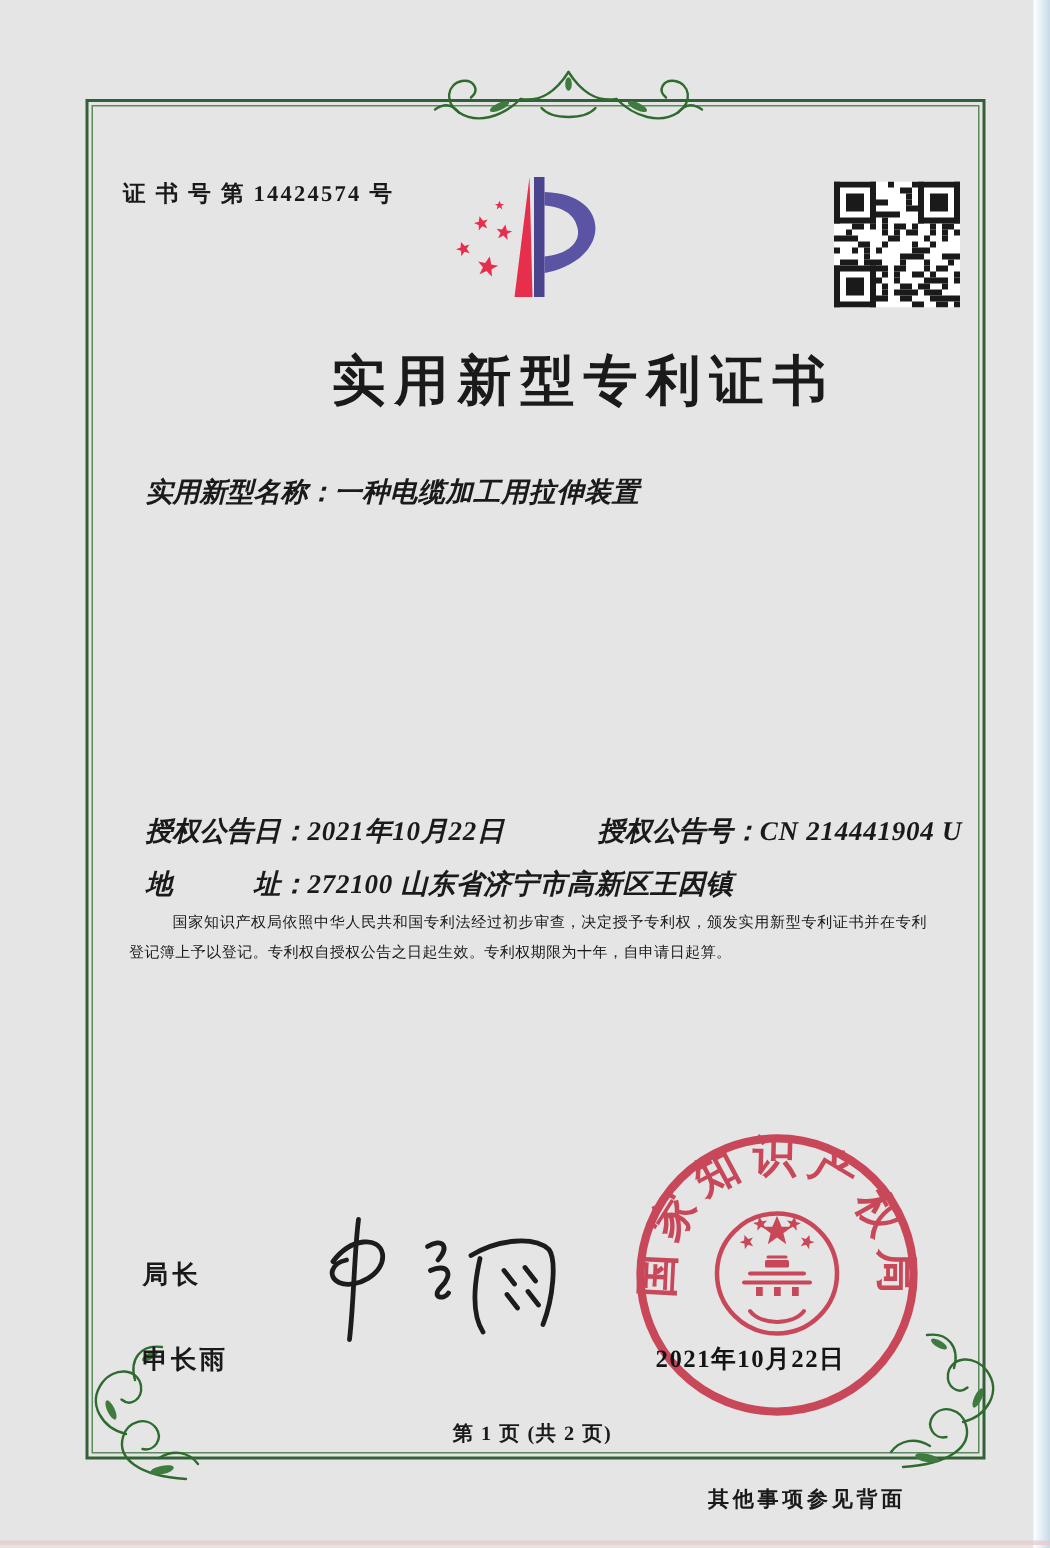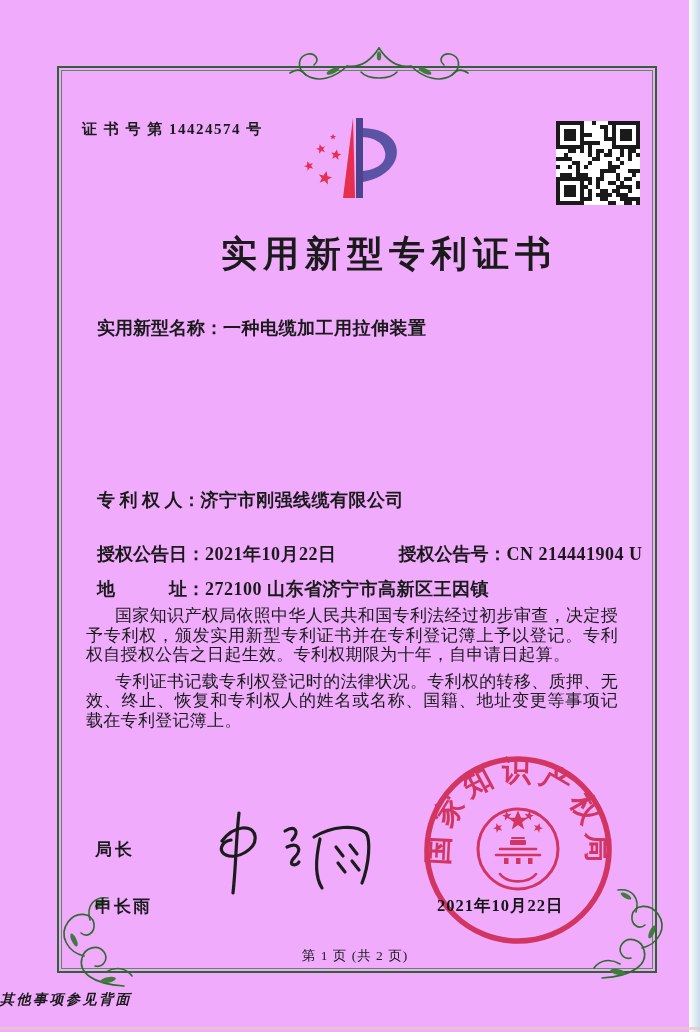--- a/index.html
+++ b/index.html
@@ -1,46 +1,46 @@
 <!DOCTYPE html>
 <html><head>
 <meta charset="utf-8">
 <style>
   html,body{margin:0;padding:0;background:#fff;}
-  .page{position:relative;width:700px;height:1032px;background:#f0abfc;overflow:hidden;
+  .page{position:relative;width:700px;height:1032px;background:#e5e5e5;overflow:hidden;
         font-family:"Liberation Serif","DejaVu Serif",serif;color:#1a1a1a;}
   .edge-right{position:absolute;right:0;top:0;width:11px;height:100%;
         background:linear-gradient(to right,#ffffff,#c7dbe9);}
   .edge-bottom{position:absolute;left:0;bottom:2px;width:100%;height:3px;background:#e6c9cc;opacity:.75;}
   .frame{position:absolute;left:57px;top:66px;width:596px;height:903px;
         border:2.5px solid #336137;}
   .frame::after{content:"";position:absolute;inset:2px;border:1px solid #5d8a5d;}
   .ornament{position:absolute;pointer-events:none;}
   .cert-no{position:absolute;left:82px;top:120px;font-size:15px;font-weight:700;letter-spacing:1.5px;}
   .logo{position:absolute;left:298px;top:110px;}
   .qr{position:absolute;left:556px;top:121px;}
   .title{position:absolute;left:57px;top:230px;width:664px;text-align:center;
         font-size:36px;font-weight:800;letter-spacing:6px;}
-  .field-row{position:absolute;left:97px;width:540px;font-size:18px;white-space:nowrap;}
+  .field-row{position:absolute;left:97px;width:540px;font-size:18px;white-space:nowrap;font-style:italic;}
   .field-label{font-weight:700;}
   .field-value{font-weight:600;letter-spacing:.5px;}
   .gazette-pair{margin-left:62px;}
   .paras{position:absolute;left:86px;top:606px;width:532px;}
-  .paras p{margin:0 0 7px 0;font-size:17px;line-height:19.5px;font-weight:500;
+  .paras p{margin:0 0 7px 0;font-size:10px;line-height:19.5px;font-weight:500;
         text-align:justify;text-indent:29px;letter-spacing:.3px;}
   .sig-title{position:absolute;left:95px;top:838px;font-size:17px;font-weight:700;letter-spacing:3px;}
   .sig-name{position:absolute;left:95px;top:871px;font-size:17px;font-weight:700;letter-spacing:2px;margin-top:24px;}
   .sig-script{position:absolute;left:208px;top:803px;}
   .seal{position:absolute;left:420px;top:752px;mix-blend-mode:multiply;opacity:.92;}
   .seal-date{position:absolute;left:437px;top:895px;font-size:16.5px;font-weight:700;
         letter-spacing:1px;color:#141414;z-index:5;}
   .page-info{position:absolute;left:57px;top:947px;width:596px;text-align:center;
-        font-size:13.5px;font-weight:400;letter-spacing:1px;}
-  .back-note{position:absolute;left:0;top:991px;width:604px;text-align:left;
-        font-size:14px;font-weight:700;letter-spacing:2.5px;font-style:italic;}
+        font-size:13.5px;font-weight:700;letter-spacing:1px;}
+  .back-note{position:absolute;left:0;top:991px;width:604px;text-align:right;
+        font-size:14px;font-weight:700;letter-spacing:2.5px;}
 </style>
 </head>
 <body>
 
 <div class="page">
 
   <div class="edge-right"></div>
   <div class="edge-bottom"></div>
 
   <div class="frame"></div>
@@ -245,33 +245,29 @@
         <rect x="24" y="56" width="4" height="28"></rect>
         <rect x="8" y="64" width="12" height="12"></rect>
       </g>
   </svg>
 
   <div class="title">实用新型专利证书</div>
 
   <div class="field-row" style="top:316px;">
     <span class="field-label">实用新型名称：</span><span class="field-value">一种电缆加工用拉伸装置</span>
   </div>
-  <div class="field-row" style="top:488px;">
-    <span class="field-label">专 利 权 人：</span><span class="field-value">济宁市刚强线缆有限公司</span>
-  </div>
   <div class="field-row" style="top:531px;margin-top:46px;">
     <span class="field-label">地　　　址：</span><span class="field-value">272100 山东省济宁市高新区王因镇</span>
   </div>
   <div class="field-row" style="top:542px;">
     <span class="field-label">授权公告日：</span><span class="field-value">2021年10月22日</span><span class="gazette-pair"><span class="field-label">授权公告号：</span><span class="field-value">CN 214441904 U</span></span>
   </div>
 
   <div class="paras">
     <p>国家知识产权局依照中华人民共和国专利法经过初步审查，决定授予专利权，颁发实用新型专利证书并在专利登记簿上予以登记。专利权自授权公告之日起生效。专利权期限为十年，自申请日起算。</p>
-    <p>专利证书记载专利权登记时的法律状况。专利权的转移、质押、无效、终止、恢复和专利权人的姓名或名称、国籍、地址变更等事项记载在专利登记簿上。</p>
   </div>
 
   <div class="sig-title">局长</div>
   <div class="sig-name">申长雨</div>
 
   <svg class="sig-script" width="168" height="94" viewBox="0 0 168 94">
     <g stroke="#1c1c1c" fill="none" stroke-width="3.2" stroke-linecap="round" stroke-linejoin="round">
       <path d="M14,38 C26,22 45,21 47,33 C49,46 29,57 18,52 C10,48 13,39 23,37"></path>
       <path d="M31,10 C28,34 28,64 25,90"></path>
       <path d="M77,28 C87,22 92,28 84,37"></path>

